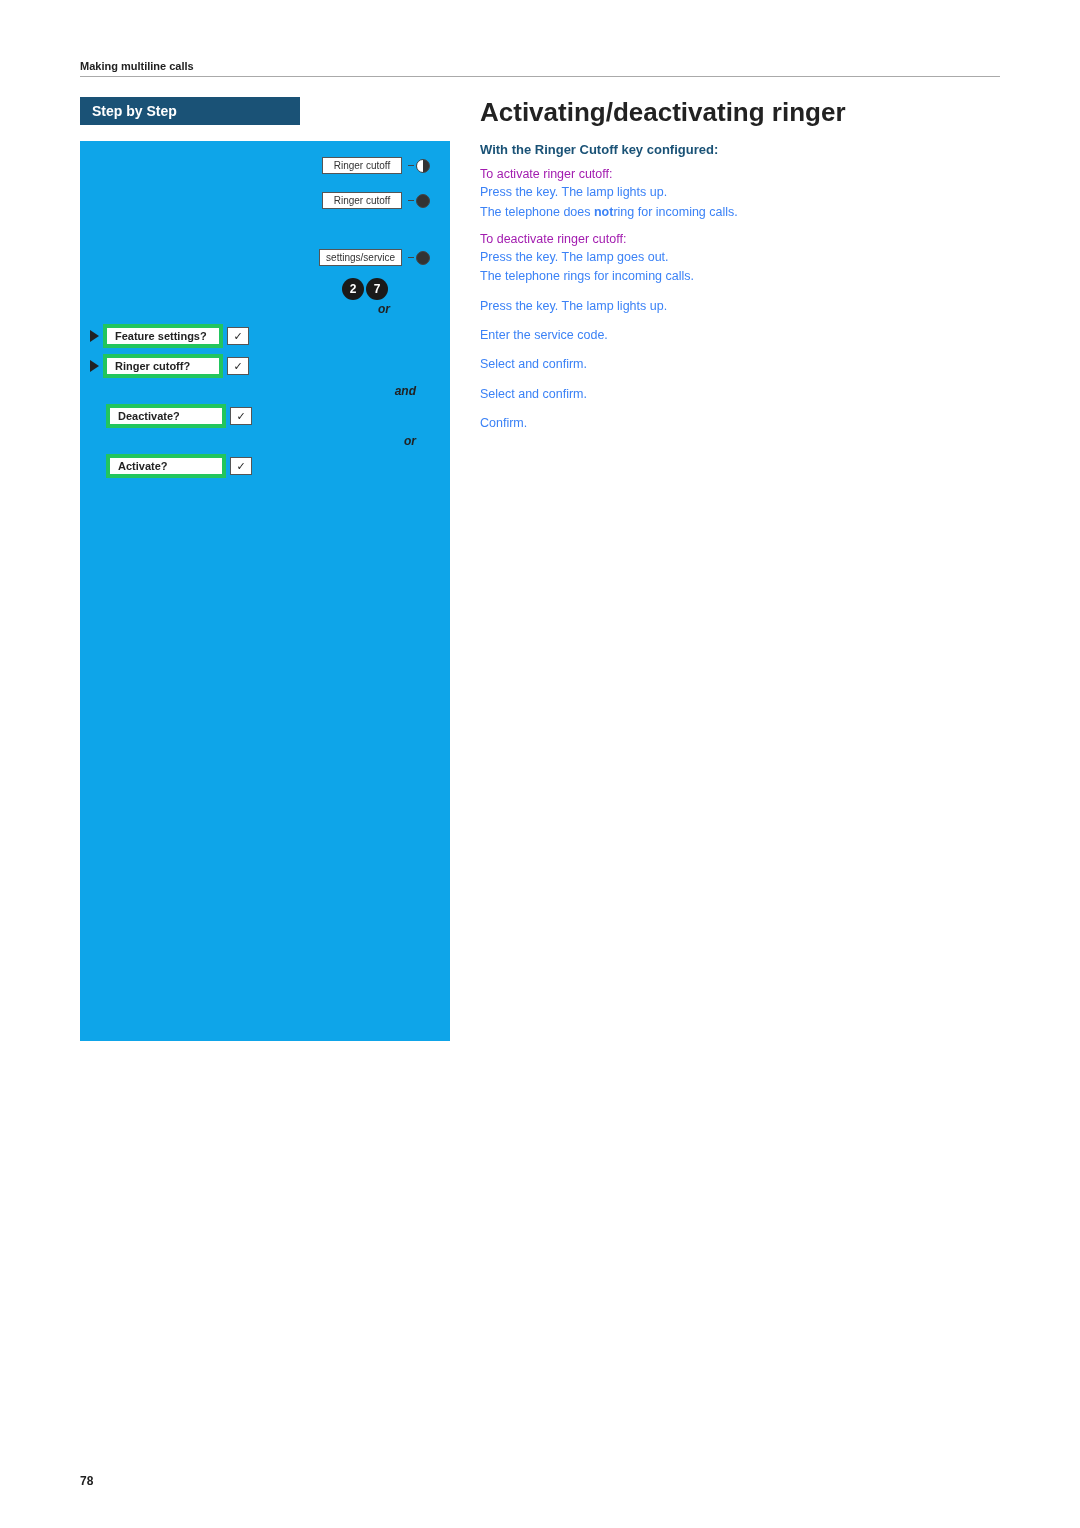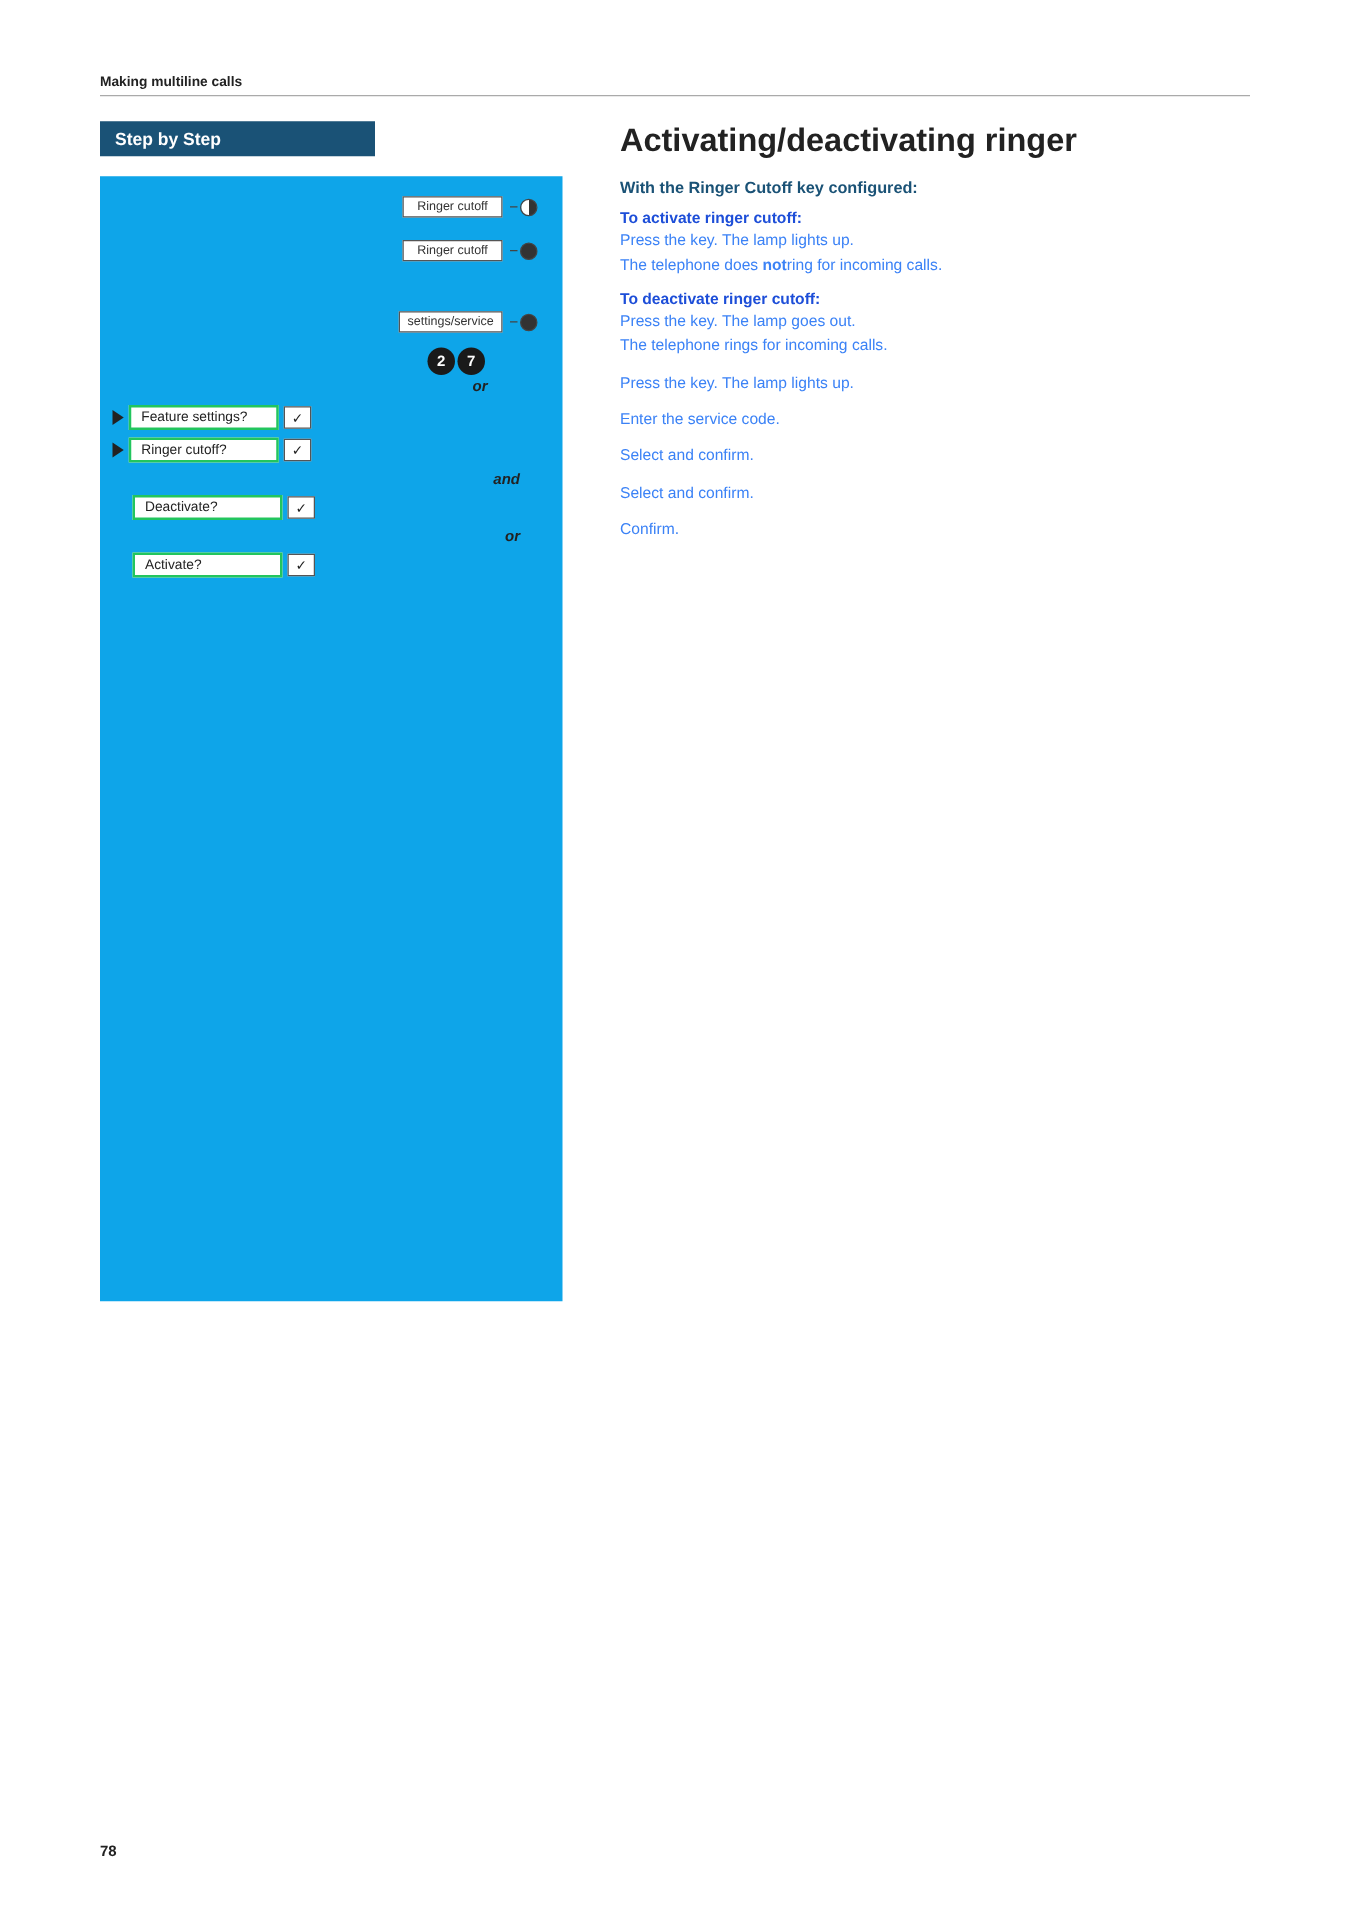--- a/index.html
+++ b/index.html
@@ -18,21 +18,21 @@
       font-size: 11px;
       font-weight: bold;
       color: #222;
       border-bottom: 1px solid #aaa;
       padding-bottom: 4px;
       margin-bottom: 20px;
     }
 
     .main-layout {
       display: flex;
-      gap: 16px;
+      gap: 0;
       align-items: flex-start;
     }
 
     
     .left-column {
       width: 370px;
       flex-shrink: 0;
     }
 
     .step-by-step-banner {
@@ -121,24 +121,24 @@
       height: 0;
       border-top: 6px solid transparent;
       border-bottom: 6px solid transparent;
       border-left: 9px solid #222;
       display: inline-block;
       margin-right: 4px;
       flex-shrink: 0;
     }
 
     .menu-text-box {
-      border: 2px solid #22c55e;
+      border: 4px solid #22c55e;
       background: #fff;
       font-size: 11px;
-      font-weight: normal;
+      font-weight: bold;
       color: #222;
       padding: 2px 8px;
       min-width: 120px;
     }
 
     .check-box {
       border: 1px solid #555;
       background: #fff;
       width: 22px;
       height: 18px;
@@ -173,22 +173,22 @@
 
     .section-heading {
       font-size: 13px;
       font-weight: bold;
       color: #1a5276;
       margin-bottom: 10px;
     }
 
     .sub-heading {
       font-size: 12.5px;
-      font-weight: bold;
-      color: #1d4ed8;
+      font-weight: normal;
+      color: #a21caf;
       margin-bottom: 2px;
     }
 
     .step-desc {
       font-size: 12.5px;
       color: #3b82f6;
       margin-bottom: 10px;
       line-height: 1.55;
     }
 

